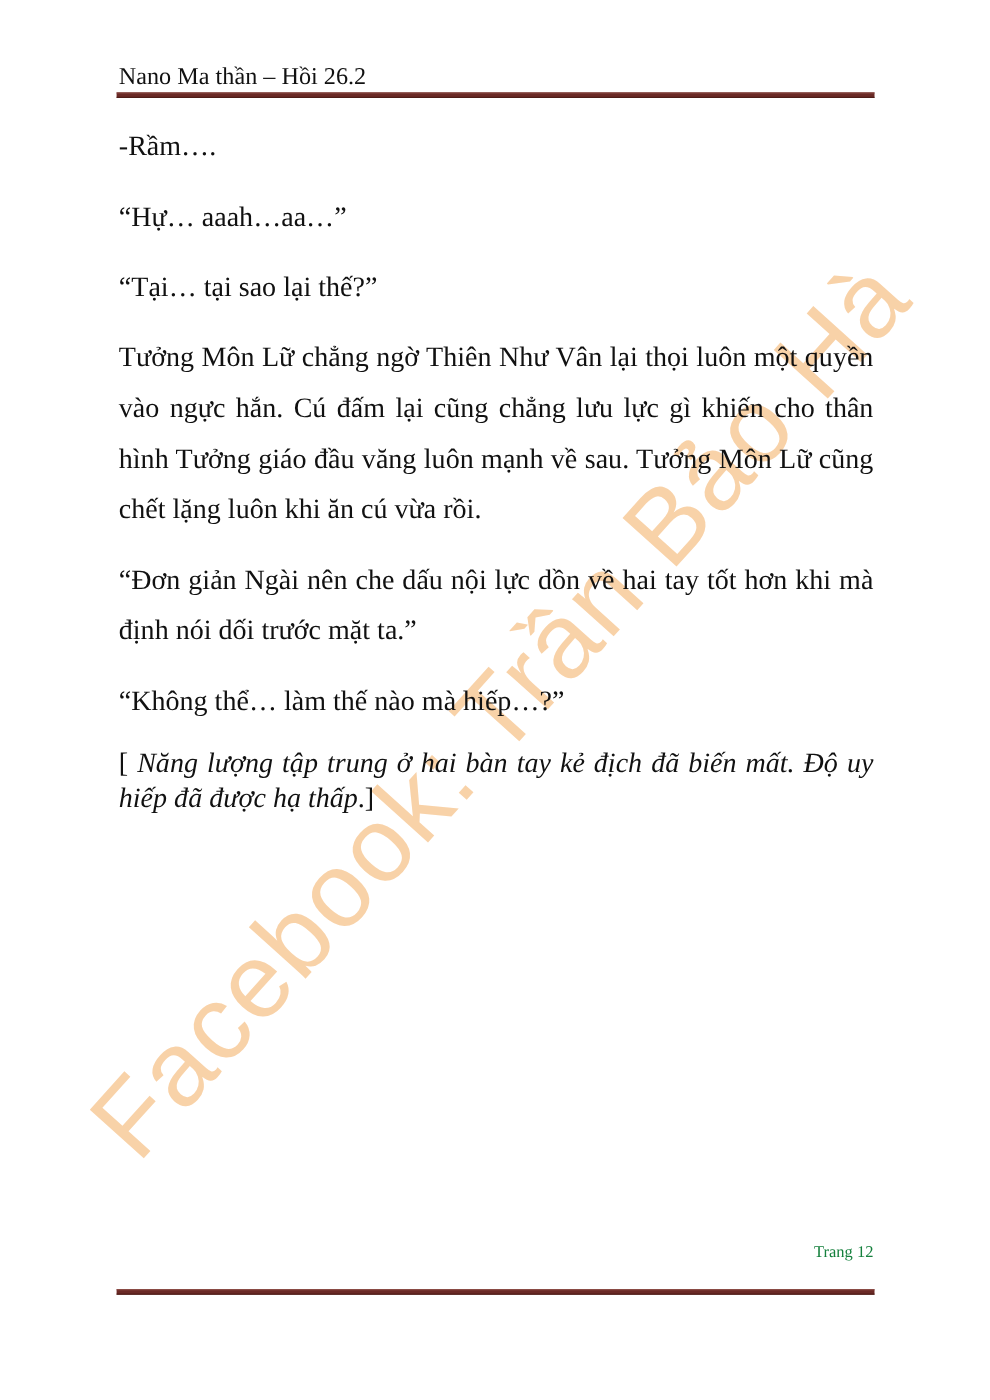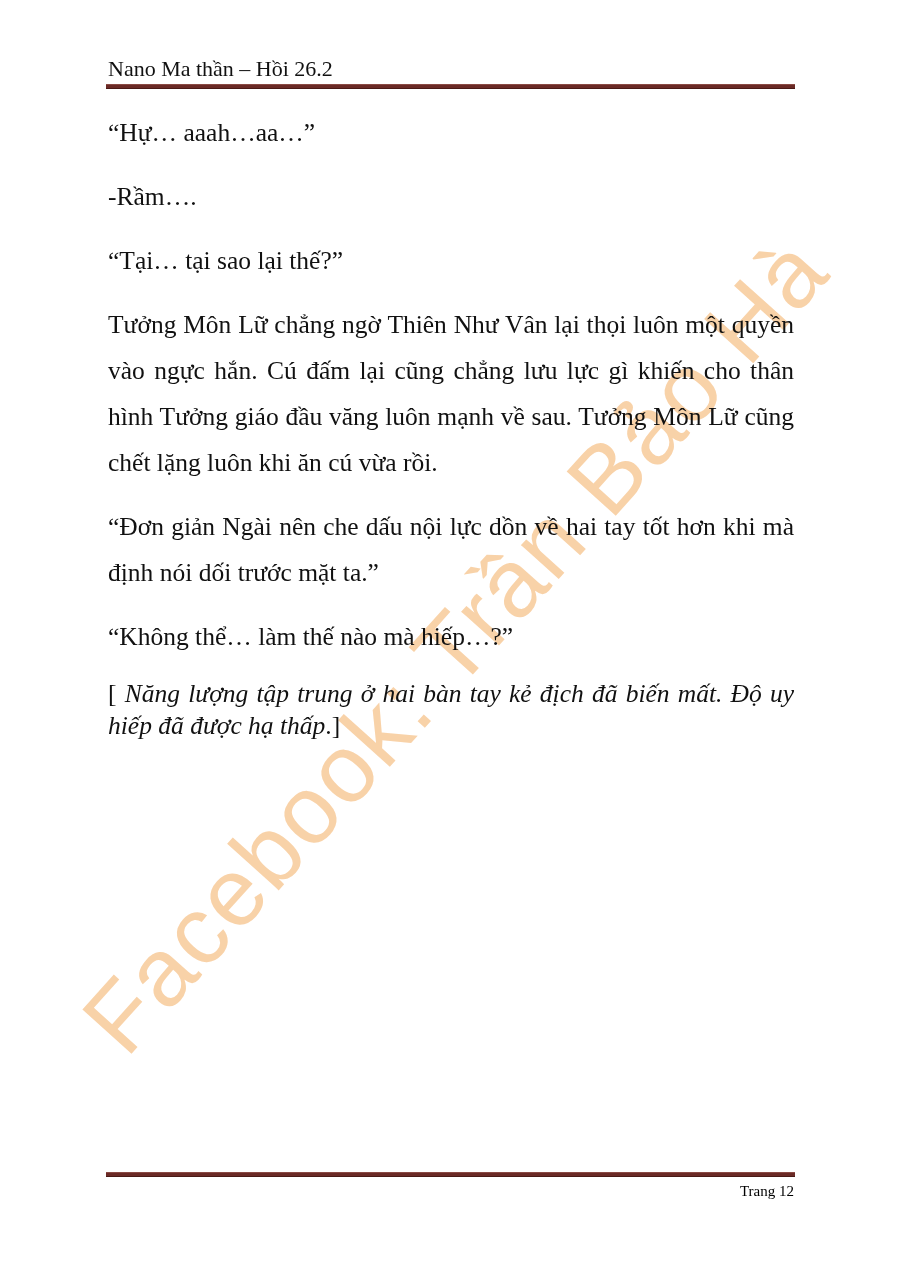--- a/index.html
+++ b/index.html
@@ -41,24 +41,24 @@
       background: #6b2a26;
       border-top: 1px solid #8a4a44;
       border-bottom: 1px solid #4a1a16;
       box-sizing: border-box;
     }
     .rule.top { top: 84px; }
     .rule.bottom { top: 1172px; }
     .footer {
       position: absolute;
       right: 106px;
-      top: 1181px;
+      top: 1129px;
       font-size: 15px;
       line-height: 20px;
-      color: #000000;
+      color: #15803d;
     }
     .body-text {
       position: absolute;
       left: 108px;
       top: 110px;
       width: 686px;
       font-size: 25.5px;
       line-height: 46px;
       z-index: 2;
     }
@@ -95,22 +95,22 @@
 
   <div class="header">
     <span>Nano Ma thần – Hồi 26.2</span>
   </div>
 
   <div class="rule top"></div>
 
   <div class="watermark">Facebook: Trần Bảo Hà</div>
 
   <div class="body-text">
+    <p class="para gap">-Rầm….</p>
     <p class="para gap">“Hự… aaah…aa…”</p>
-    <p class="para gap">-Rầm….</p>
     <p class="para gap">“Tại… tại sao lại thế?”</p>
     <p class="para gap">Tưởng Môn Lữ chẳng ngờ Thiên Như Vân lại thọi luôn một quyền vào ngực hắn. Cú đấm lại cũng chẳng lưu lực gì khiến cho thân hình Tưởng giáo đầu văng luôn mạnh về sau. Tưởng Môn Lữ cũng chết lặng luôn khi ăn cú vừa rồi.</p>
     <p class="para gap">“Đơn giản Ngài nên che dấu nội lực dồn về hai tay tốt hơn khi mà định nói dối trước mặt ta.”</p>
     <p class="para gap">“Không thể… làm thế nào mà hiếp…?”</p>
 
     <p class="system-msg"><span>[ </span><span class="italic">Năng lượng tập trung ở hai bàn tay kẻ địch đã biến mất. Độ uy hiếp đã được hạ thấp</span><span>.]</span></p>
 
   </div>
 
   <div class="rule bottom"></div>

